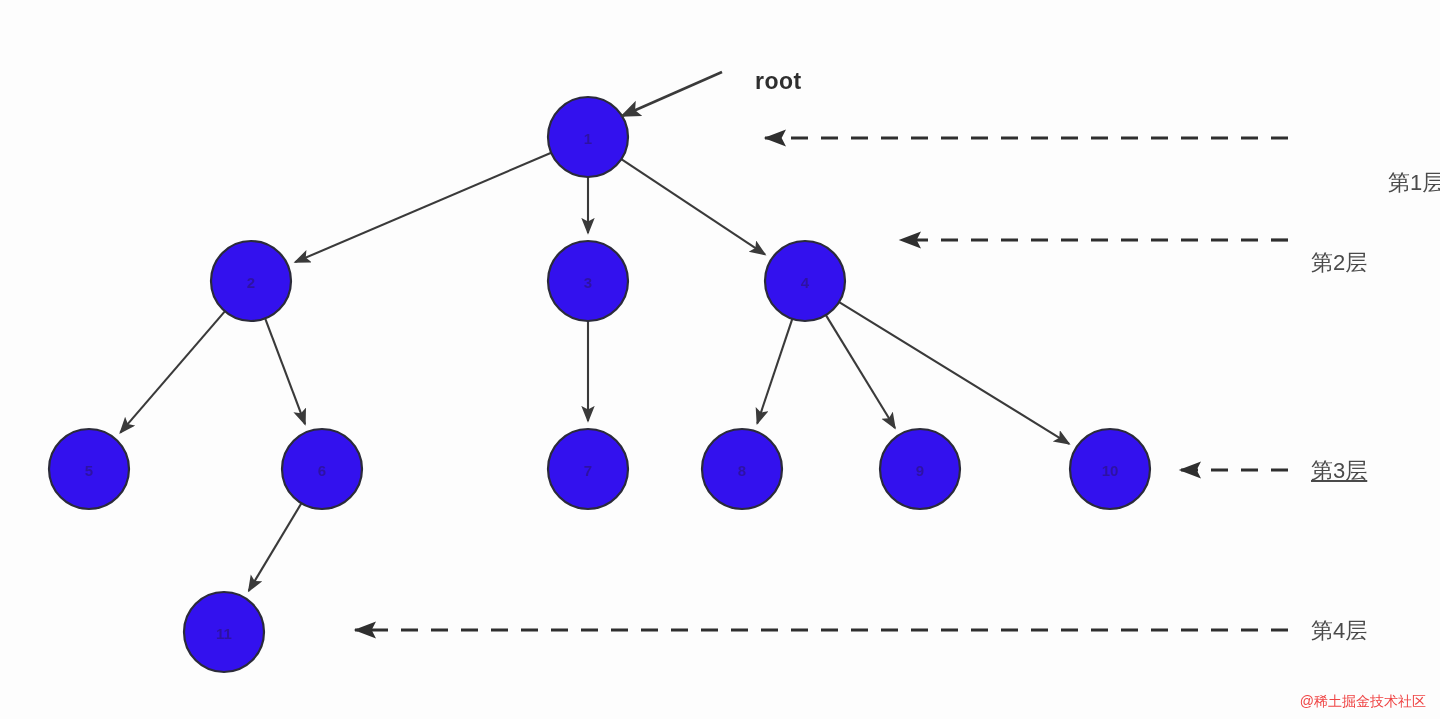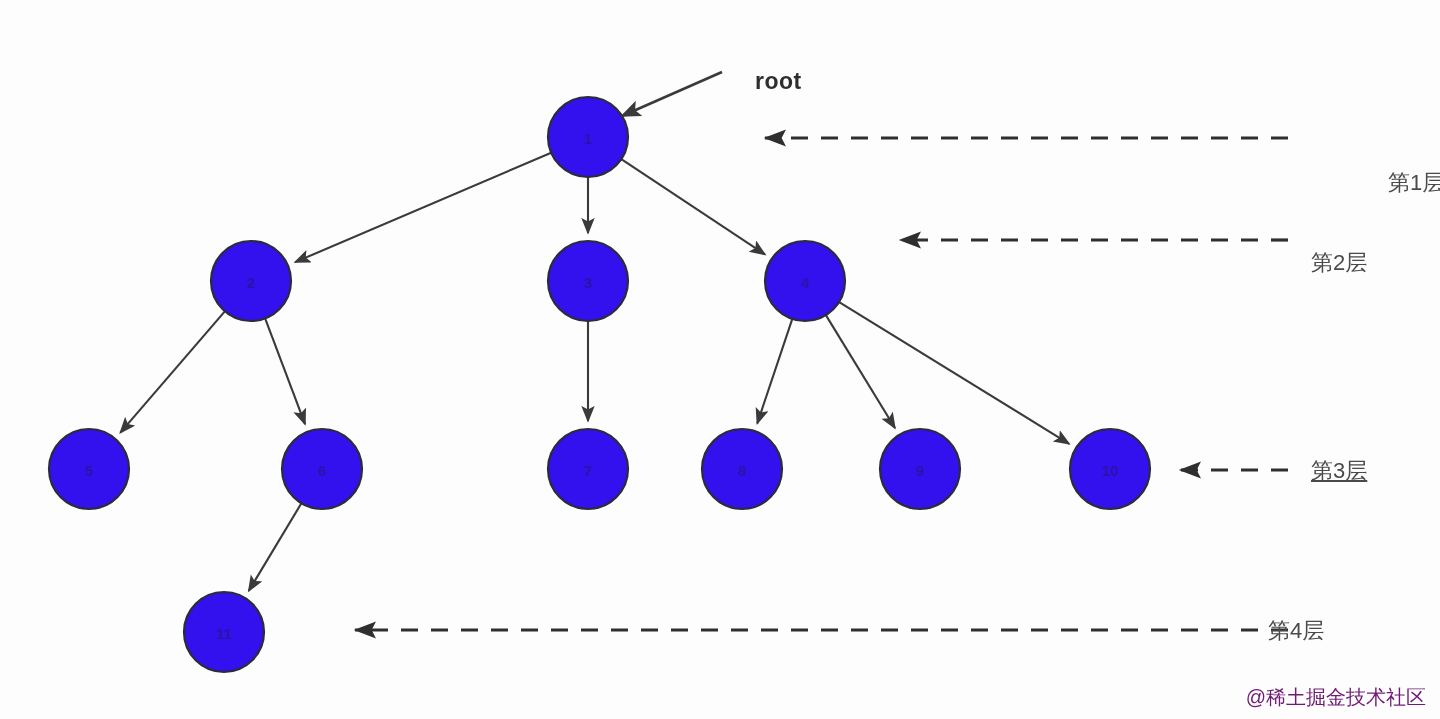--- a/index.html
+++ b/index.html
@@ -68,22 +68,22 @@
     font-family: "Liberation Sans", "DejaVu Sans", sans-serif;
     font-size: 22px;
     color: #4a4a4a;
     white-space: nowrap;
   }
   .watermark {
     position: absolute;
     right: 14px;
     bottom: 8px;
     font-family: "Liberation Sans", "DejaVu Sans", sans-serif;
-    font-size: 20px;
-    color: #701a75;
+    font-size: 14px;
+    color: #ef4444;
     white-space: nowrap;
   }
 </style>
 </head>
 <body>
 
 <div id="canvas">
 
   <svg id="tree-svg" viewBox="0 0 1440 719" xmlns="http://www.w3.org/2000/svg">
     <defs>
@@ -163,17 +163,17 @@
       </g>
   </svg>
 
   <div id="root-label-host">
       <div class="root-text" style="left: 755px; top: 68px;">root</div>
     </div>
   <div id="level-labels-host">
       <div class="level-text" style="left: 1388px; top: 124px; margin-top: 44px;">第1层</div>
       <div class="level-text" style="left: 1311px; top: 226px; margin-top: 22px;">第2层</div>
       <div class="level-text" style="left: 1311px; top: 456px; text-decoration: underline;">第3层</div>
-      <div class="level-text" style="left: 1268px; top: 616px;">第4层</div>
+      <div class="level-text" style="left: 1311px; top: 616px;">第4层</div>
     </div>
 
   <div class="watermark">@稀土掘金技术社区</div>
 </div>
 
 </body></html>

